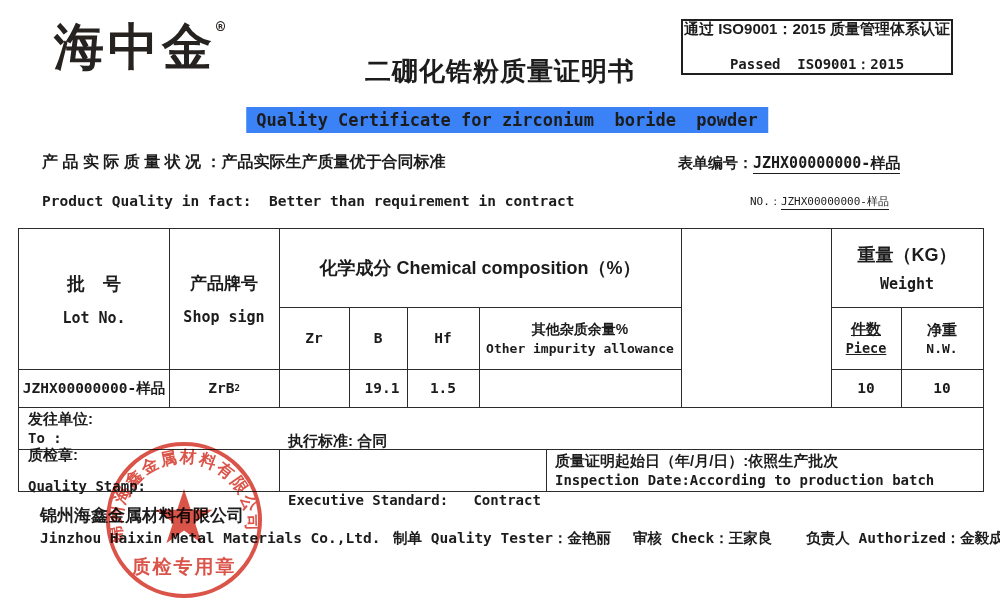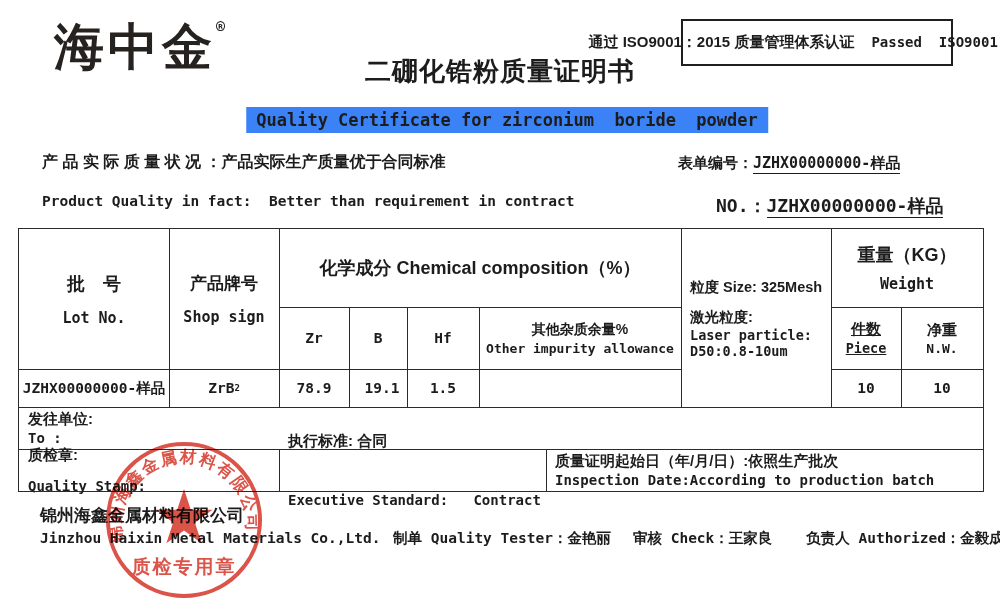--- a/index.html
+++ b/index.html
@@ -15,36 +15,36 @@
     font-family:"Liberation Serif","DejaVu Serif",serif;
     font-size:50px;font-weight:700;letter-spacing:4px;line-height:1.1;color:#262220;
   }
   .reg-mark{font-size:15px;font-weight:700;margin-top:-2px;color:#262220;}
   .title-zh{
     left:0;top:54px;width:1000px;text-align:center;
     font-family:"Liberation Sans",sans-serif;
     font-size:26px;font-weight:700;letter-spacing:1px;
   }
   .iso-box{
-    left:681px;top:19px;width:272px;height:47px;border:2px solid #1f1f1f;
-    display:flex;flex-direction:row;justify-content:center;align-items:center;
+    left:681px;top:19px;width:272px;height:56px;border:2px solid #1f1f1f;
+    display:flex;flex-direction:column;justify-content:center;align-items:center;
     box-sizing:border-box;gap:17px;
   }
   .iso-zh{font-size:15px;font-weight:700;font-family:"Liberation Sans",sans-serif;white-space:pre;}
   .iso-en{font-size:14px;font-weight:700;white-space:pre;}
   .title-en{
     left:50%;top:107px;transform:translateX(calc(-50% + 7px));
     background:#3b82f6;padding:3px 10px;
     font-size:17px;font-weight:700;white-space:pre;
   }
   
   .q-zh{left:42px;top:152px;font-size:16px;font-weight:700;font-family:"Liberation Sans",sans-serif;white-space:pre;}
   .q-en{left:42px;top:193px;font-size:14.5px;font-weight:700;white-space:pre;}
   .formno{left:678px;top:154px;font-size:15px;font-weight:700;white-space:pre;}
-  .no-line{left:716px;top:194px;font-size:18px;font-weight:700;white-space:pre;}
+  .no-line{left:750px;top:194px;font-size:11px;font-weight:400;white-space:pre;}
   .uval{border-bottom:1.5px solid #1c1c1c;padding-bottom:1px;}
   
   .tbl{left:18px;top:228px;width:964px;height:262px;border:1.6px solid #2b2b2b;box-sizing:content-box;}
   .cell{position:absolute;display:flex;flex-direction:column;justify-content:center;align-items:center;text-align:center;box-sizing:border-box;}
   .cell .zh{font-family:"Liberation Sans",sans-serif;font-weight:700;}
   .cell .en{font-weight:700;white-space:pre;}
   .vline{position:absolute;width:1.4px;background:#2b2b2b;}
   .hline{position:absolute;height:1.4px;background:#2b2b2b;}
   .left-align{align-items:flex-start;text-align:left;padding-left:9px;}
   .datacell{font-size:14.5px;font-weight:700;justify-content:center;}
@@ -106,26 +106,20 @@
       <div class="zh" style="font-size:18px;white-space:pre;">批　号</div>
       <div class="en" style="font-size:15px;">Lot No.</div>
     </div>
     <div class="cell" style="left:150px;top:0;width:110px;height:140px;gap:13px;">
       <div class="zh" style="font-size:17px;">产品牌号</div>
       <div class="en" style="font-size:15px;">Shop sign</div>
     </div>
     <div class="cell" style="left:260px;top:0;width:402px;height:78px;">
       <div class="zh" style="font-size:18px;">化学成分 Chemical composition（%）</div>
     </div>
-    <div class="cell left-align" style="left:662px;top:0;width:150px;height:178px;">
-      <div class="zh" style="font-size:14.5px;margin-bottom:11px;white-space:pre;">粒度 Size: 325Mesh</div>
-      <div class="zh" style="font-size:14.5px;">激光粒度:</div>
-      <div class="en" style="font-size:13.5px;">Laser particle:</div>
-      <div class="en" style="font-size:13.5px;">D50:0.8-10um</div>
-    </div>
     <div class="cell" style="left:812px;top:0;width:152px;height:78px;gap:8px;">
       <div class="zh" style="font-size:18px;">重量（KG）</div>
       <div class="en" style="font-size:15px;">Weight</div>
     </div>
     <div class="cell" style="left:260px;top:78px;width:70px;height:62px;">
       <div class="en" style="font-size:14.5px;">Zr</div>
     </div>
     <div class="cell" style="left:330px;top:78px;width:58px;height:62px;">
       <div class="en" style="font-size:14.5px;">B</div>
     </div>
@@ -143,21 +137,20 @@
     <div class="cell" style="left:882px;top:78px;width:82px;height:62px;gap:1px;">
       <div class="zh" style="font-size:15px;">净重</div>
       <div class="en" style="font-size:13px;">N.W.</div>
     </div>
 
     <div class="cell datacell" style="left:0;top:140px;width:150px;height:38px;">JZHX00000000-样品</div>
     <div class="cell datacell" style="left:150px;top:140px;width:110px;height:38px;flex-direction:row;">
         <span>ZrB</span>
         <sub class="fsub">2</sub>
       </div>
-    <div class="cell datacell" style="left:260px;top:140px;width:70px;height:38px;">78.9</div>
     <div class="cell datacell" style="left:330px;top:140px;width:58px;height:38px;padding-left:8px;">19.1</div>
     <div class="cell datacell" style="left:388px;top:140px;width:72px;height:38px;">1.5</div>
     <div class="cell datacell" style="left:812px;top:140px;width:70px;height:38px;">10</div>
     <div class="cell datacell" style="left:882px;top:140px;width:82px;height:38px;">10</div>
 
     <div class="cell left-align" style="left:0;top:178px;width:964px;height:42px;justify-content:center;gap:1px;">
       <div class="zh" style="font-size:15px;">发往单位:</div>
       <div class="en" style="font-size:14px;">To :</div>
     </div>
 

